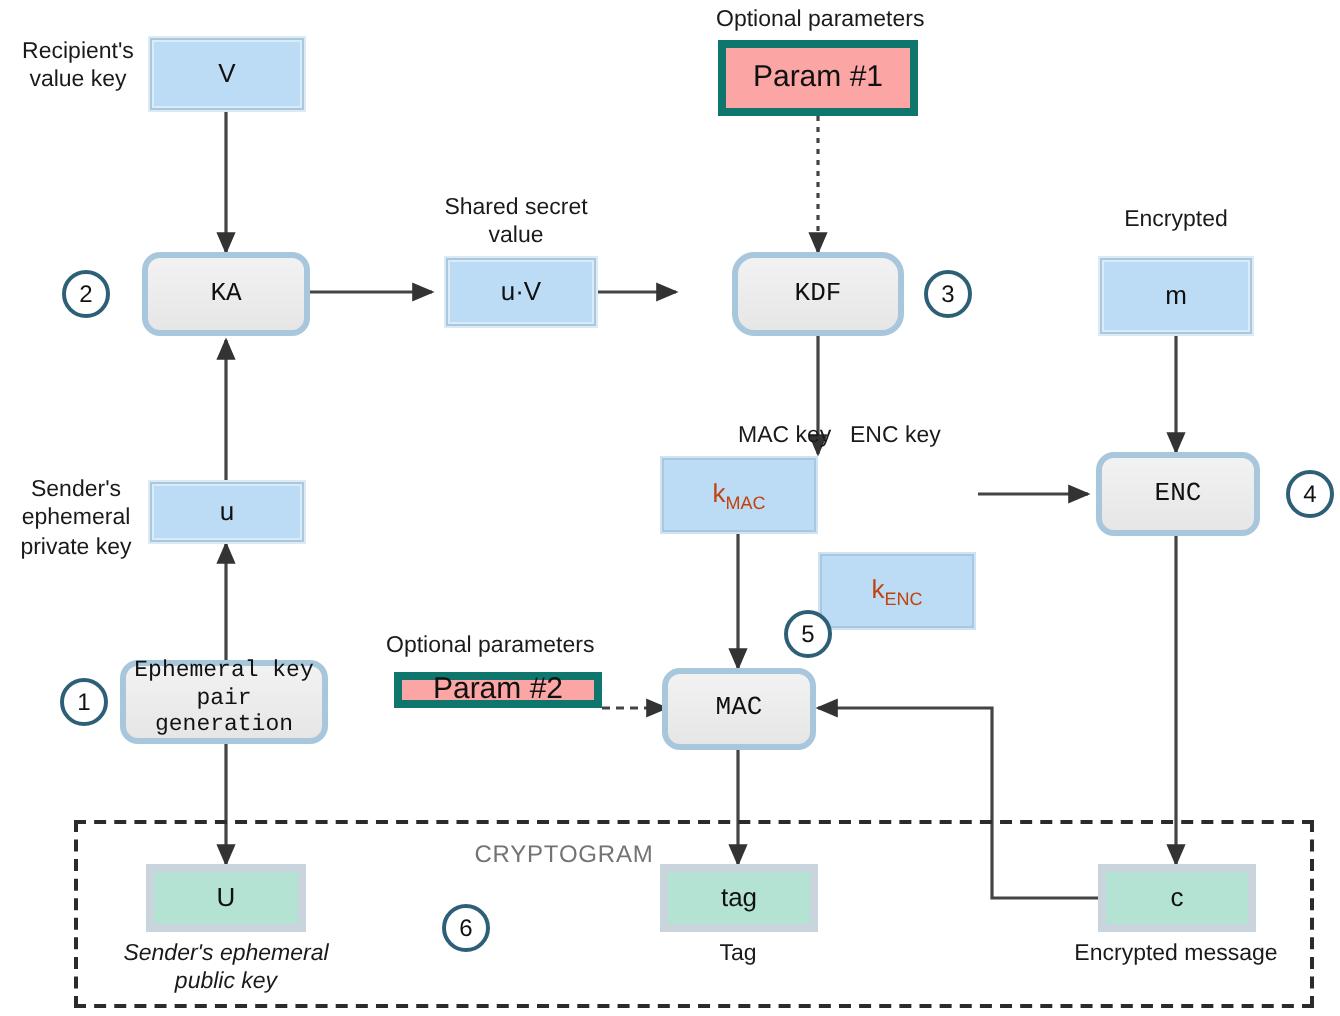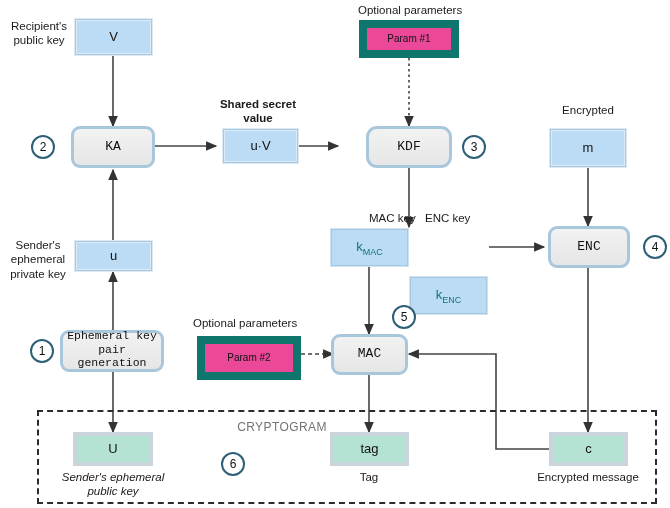--- a/index.html
+++ b/index.html
@@ -31,39 +31,39 @@
   .proc-box{
     background:linear-gradient(#f2f2f2,#e6e6e6);
     border:3px solid #a9c7dc;
     border-radius:9px;
     font-size:13px;color:#111;font-family:Liberation Mono, monospace;
   }
   .proc-box.small{font-size:11.5px;}
 
   
   .param-box{
-    background:#ec4899;
-    border:8px solid #0f766e;
-    font-size:10px;color:#111;
+    background:#fca5a5;
+    border:4px solid #0f766e;
+    font-size:15px;color:#111;
   }
 
   
   .out-box{
     background:#b4e2d3;
     border:4px solid #c9d4dc;
     font-size:13px;color:#111;
   }
 
   
   .key-half{
     background:#bcdcf5;
     border:2px solid #cfe3f2;
     outline:1px solid #a8c8e0;
     outline-offset:-2px;
-    font-size:13px;color:#0f766e;
+    font-size:13px;color:#c2410c;
   }
   .key-half sub{font-size:9px;line-height:0;}
 
   
   .step{
     position:absolute;width:24px;height:24px;border-radius:50%;
     border:2px solid #2d6077;background:#ffffff;
     display:flex;align-items:center;justify-content:center;
     font-size:12px;color:#111;box-sizing:border-box;
   }
@@ -124,23 +124,23 @@
 
       <line x1="588" y1="268" x2="588" y2="432" marker-end="url(#ah)"></line>
 
       <path d="M549,449 L496,449 L496,354 L409,354" marker-end="url(#ah)"></path>
     </g>
   </svg>
 
   <div class="cryptogram" style="left:37px;top:410px;width:616px;height:90px;"></div>
   <div class="crypt-title" style="left:192px;top:420px;width:180px;text-align:center;">CRYPTOGRAM</div>
 
-  <div class="cap center" style="left:8px;top:19px;width:62px;">Recipient's public key</div>
-
-  <div class="cap center" style="left:213px;top:97px;width:90px;font-weight:bold;">Shared secret value</div>
+  <div class="cap center" style="left:8px;top:19px;width:62px;">Recipient's value key</div>
+
+  <div class="cap center" style="left:213px;top:97px;width:90px;">Shared secret value</div>
 
   <div class="cap" style="left:358px;top:3px;width:130px;">Optional parameters</div>
 
   <div class="cap center" style="left:548px;top:103px;width:80px;">Encrypted</div>
 
   <div class="cap center" style="left:4px;top:238px;width:68px;">Sender's ephemeral private key</div>
 
   <div class="cap" style="left:341px;top:211px;width:70px;padding-left:28px;">MAC key</div>
 
   <div class="cap" style="left:425px;top:211px;width:70px;">ENC key</div>
@@ -190,21 +190,21 @@
   </div>
 
   <div class="node proc-box" style="left:548px;top:226px;width:82px;height:42px;">
     <span>ENC</span>
   </div>
 
   <div class="node proc-box small" style="left:60px;top:330px;width:104px;height:42px;align-items:flex-end;">
     <span>Ephemeral key pair generation</span>
   </div>
 
-  <div class="node param-box" style="left:197px;top:336px;width:104px;height:44px;">
+  <div class="node param-box" style="left:197px;top:336px;width:104px;height:18px;">
     <span>Param #2</span>
   </div>
 
   <div class="node proc-box" style="left:331px;top:334px;width:77px;height:41px;">
     <span>MAC</span>
   </div>
 
   <div class="node out-box" style="left:73px;top:432px;width:80px;height:34px;">
     <span>U</span>
   </div>

